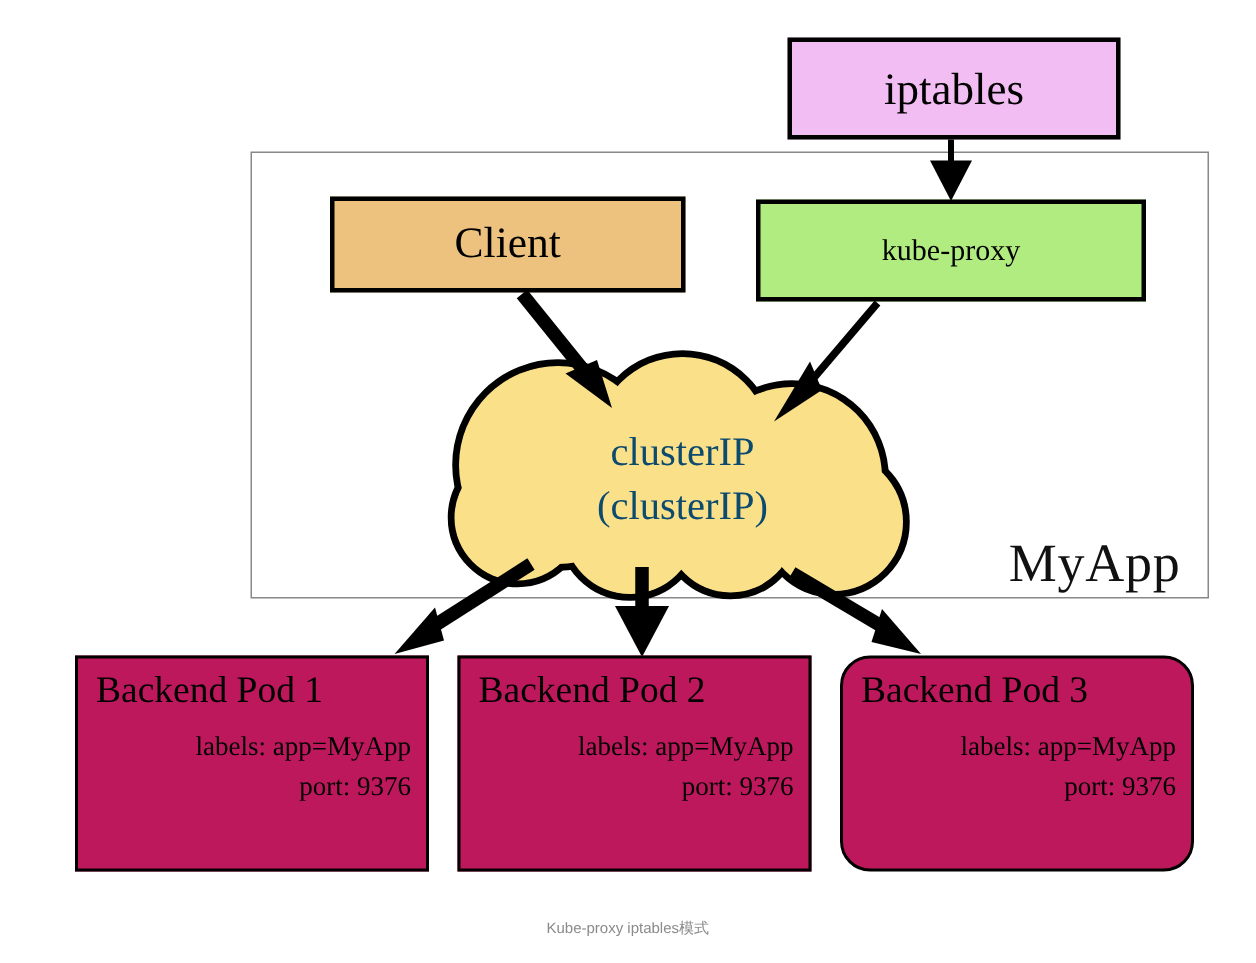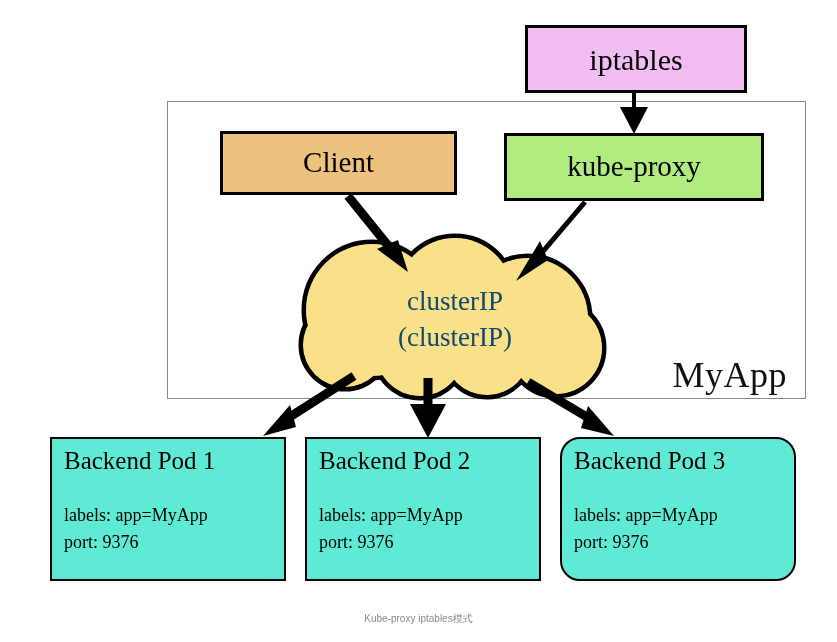--- a/index.html
+++ b/index.html
@@ -62,43 +62,44 @@
     height: 64px;
     background: #edc27e;
     font-size: 29px;
   }
   #kubeproxy-box {
     left: 504px;
     top: 133px;
     width: 260px;
     height: 68px;
     background: #b0ec7f;
-    font-size: 29px;
+    font-size: 20px;
   }
   .pod-box {
     position: absolute;
     box-sizing: border-box;
     border: 2.5px solid #000000;
-    background: #5eead4;
+    background: #be185d;
     font-family: "Liberation Serif", serif;
     color: #000000;
     padding: 6px 10px 0 12px;
   }
   .pod-title {
     font-size: 25px;
     line-height: 1.25;
     white-space: nowrap;
   }
   .pod-line {
     font-size: 18px;
     line-height: 1.5;
     white-space: nowrap;
   }
   .pod-lines {
-    margin-top: 26px;
+    margin-top: 8px;
+    text-align: right;
   }
   #pod1 { left: 50px;  top: 437px; width: 236px; height: 144px; }
   #pod2 { left: 305px; top: 437px; width: 236px; height: 144px; }
   #pod3 { left: 560px; top: 437px; width: 236px; height: 144px; border-radius: 20px; }
   #cloud-svg, #arrows-svg {
     position: absolute;
     left: 0;
     top: 0;
     width: 837px;
     height: 642px;

